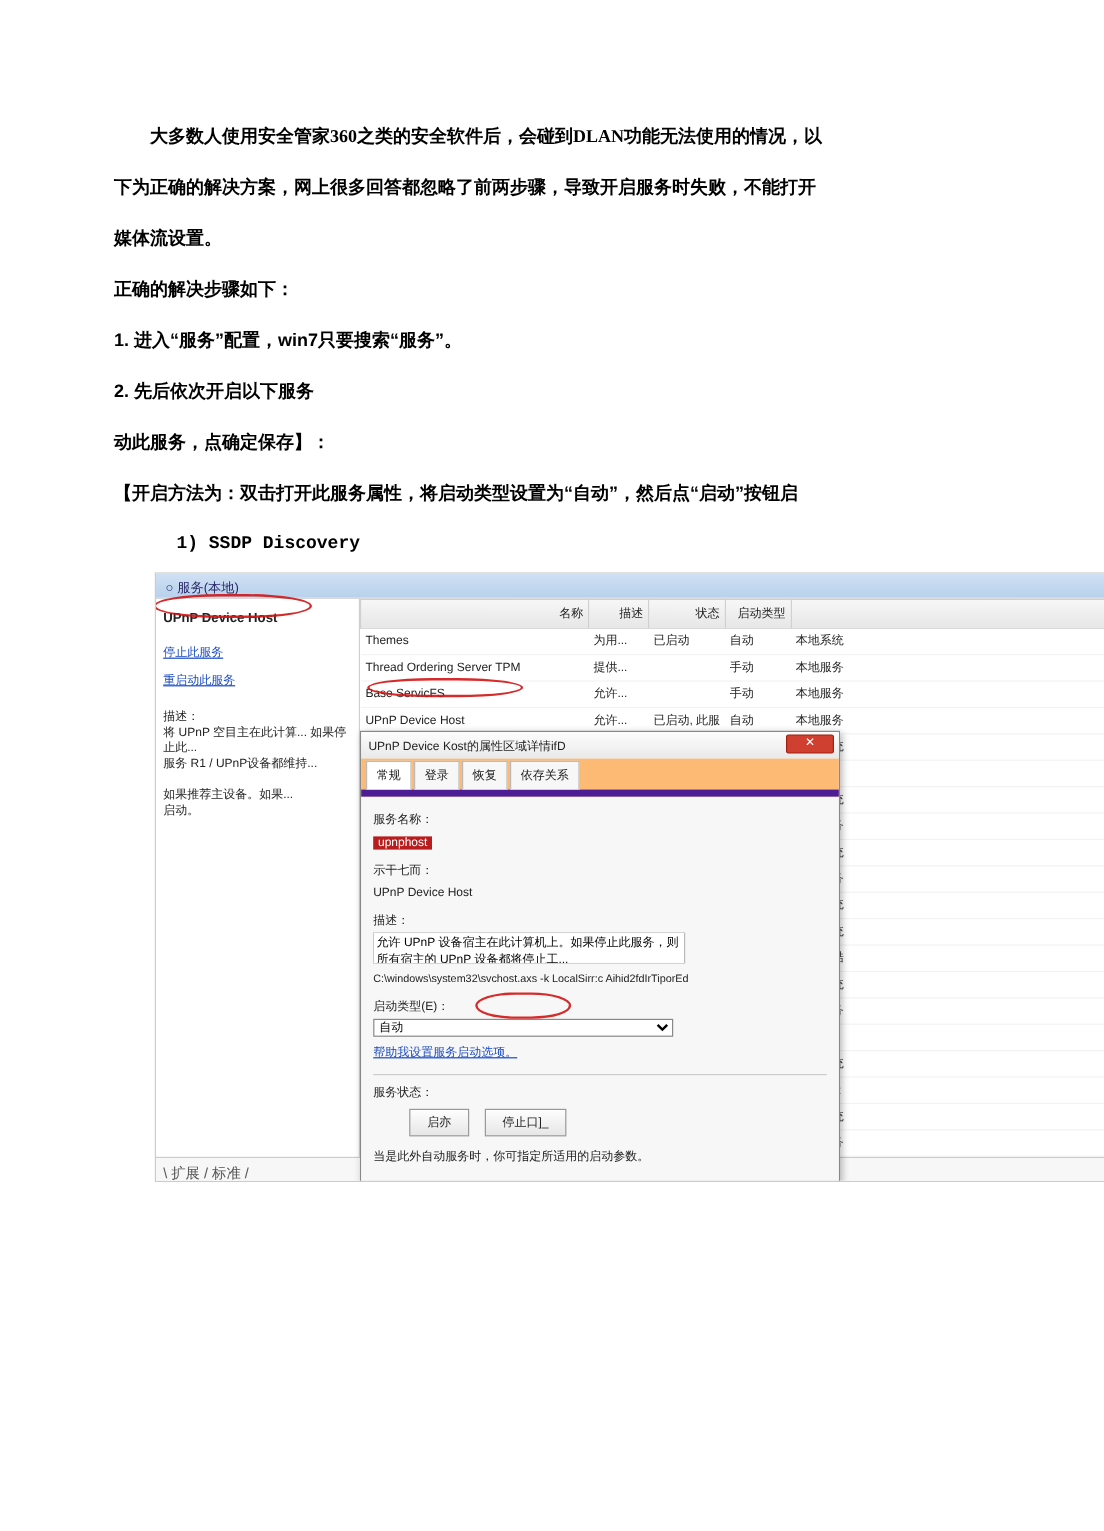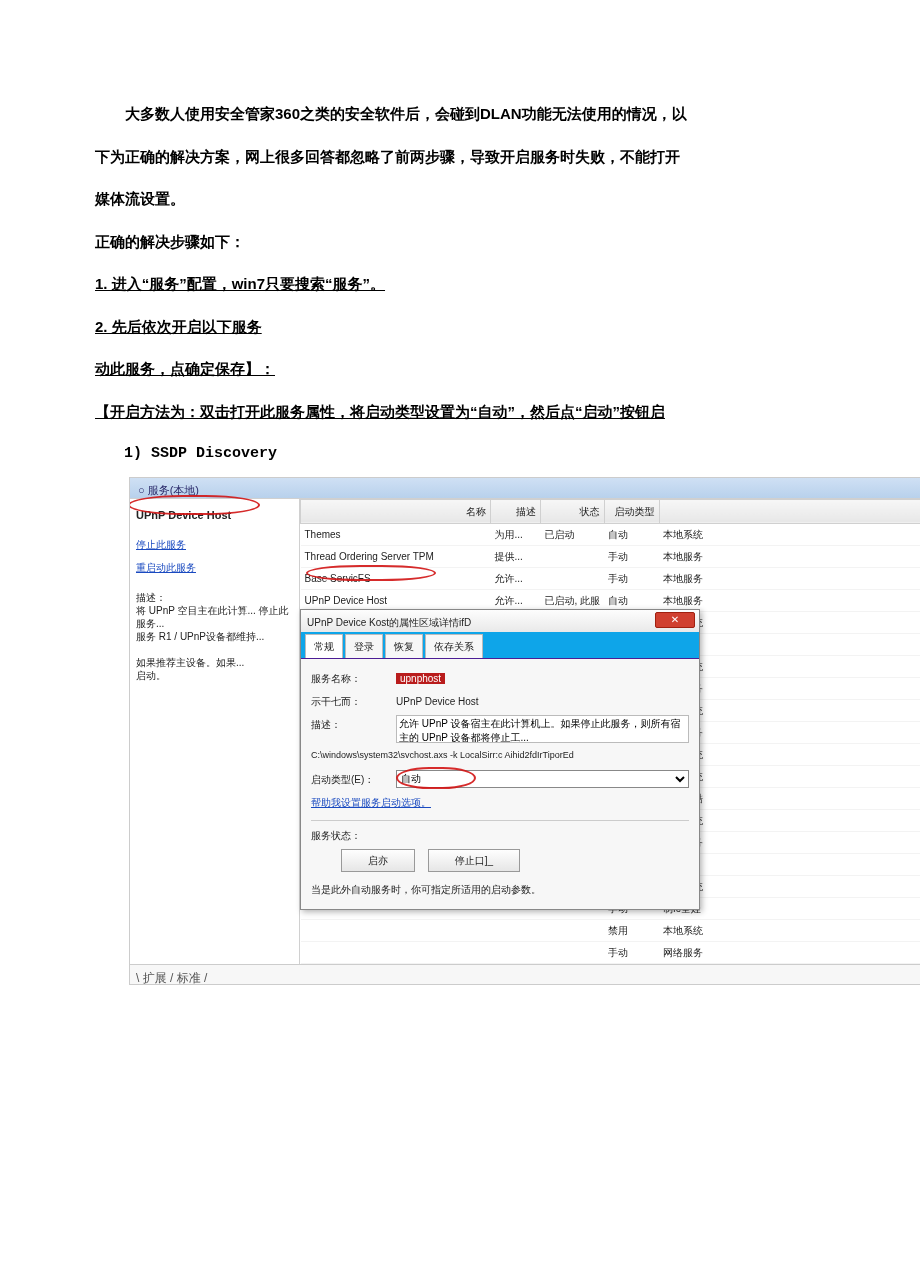--- a/index.html
+++ b/index.html
@@ -10,24 +10,24 @@
     font-family: "Microsoft YaHei", "SimSun", Arial, sans-serif;
     width: 920px;
   }
   .page {
     width: 920px;
     padding: 100px 95px 60px 95px;
     line-height: 1.9;
     font-size: 15px;
     color: #000;
   }
-  .para { margin: 0 0 14px 0; font-weight: bold; }
+  .para { margin: 0 0 14px 0; font-weight: bold; font-family: Liberation Serif, serif; }
   .para.indent { text-indent: 2em; }
-  .step { margin: 0 0 14px 0; font-weight: bold; text-decoration: underline; }
-  .sub { margin: 0 0 8px 29px; font-weight: bold; font-family: "Courier New", monospace; font-size: 15px; }
+  .step { margin: 0 0 14px 0; font-weight: bold; }
+  .sub { margin: 0 0 8px 52px; font-weight: bold; font-family: "Courier New", monospace; font-size: 15px; }
 
   
   .shot {
     margin-left: 34px;
     width: 862px;
     border: 1px solid #ccc;
     background: #fff;
     font-family: Tahoma, "Microsoft YaHei", sans-serif;
     font-size: 11px;
     color: #222;
@@ -97,51 +97,51 @@
     background: #d04030;
     border: 1px solid #a02010;
     border-radius: 2px;
     color: #fff;
     text-align: center;
     font-size: 10px;
     line-height: 14px;
   }
   .dlg-tabs {
     display: flex;
-    border-bottom: 1px solid #4c1d95;
-    background: #0ea5e9;
+    border-bottom: 6px solid #4c1d95;
+    background: #fdba74;
     padding: 2px 4px 0 4px;
     gap: 0;
   }
   .dlg-tab {
     border: 1px solid #bbb;
     border-bottom: none;
     padding: 2px 8px;
     background: #f7f7f7;
     font-size: 10px;
     margin-right: 2px;
   }
   .dlg-tab.active { background: #fff; }
   .dlg-body { padding: 6px 10px 10px 10px; background: #f7f7f7; font-size: 10px; }
-  .dlg-row { display: flex; align-items: flex-start; margin: 4px 0; }
+  .dlg-row { display: flex; align-items: flex-start; margin: 4px 0; flex-direction: column; }
   .dlg-row .lab { width: 85px; }
   .dlg-row .val { flex: 1; }
   .dlg-row .sel { background: #b91c1c; color: #fff; padding: 0 4px; }
   .dlg-row textarea.val {
     height: 28px; font-size: 10px; font-family: inherit;
     border: 1px solid #bbb; resize: none; padding: 1px 2px; width: 260px;
   }
   .dlg-row select.val {
     border: 1px solid #888; height: 18px; width: 250px; font-size: 10px; background: #fff;
   }
   .dlg-link { color: #1a4ac0; text-decoration: underline; font-size: 10px; }
   .dlg-btn {
     display: inline-block; border: 1px solid #999;
     background: linear-gradient(#fefefe,#e6e6e6);
-    padding: 1px 26px; font-size: 10px; margin-right: 10px;
+    padding: 1px 14px; font-size: 10px; margin-right: 10px;
   }
 
   
   .mark {
     position: absolute;
     border: 2px solid rgba(210,20,20,.9);
     border-radius: 50%/60%;
     pointer-events: none;
   }
 </style>
@@ -164,21 +164,21 @@
       ○ <span>服务(本地)</span>
     </div>
     <div class="svc-body">
       <div class="svc-left">
         <div class="title">UPnP Device Host</div>
         <div class="mark" style="left:-2px;top:-4px;width:132px;height:20px;"></div>
         <a href="#">停止此服务</a>
         <a href="#">重启动此服务</a>
         <div class="desc">
           <div>描述：</div>
-          <div>将 UPnP 空目主在此计算... 停止此服务...</div>
+          <div>将 UPnP 空目主在此计算... 如果停止此...</div>
           <div>服务 R1 / UPnP设备都维持...</div>
           <br>
           <div>如果推荐主设备。如果...</div>
           <div>启动。</div>
         </div>
       </div>
       <div class="svc-right" style="position:relative;">
         <table class="svc">
           <tbody>
               <tr>

